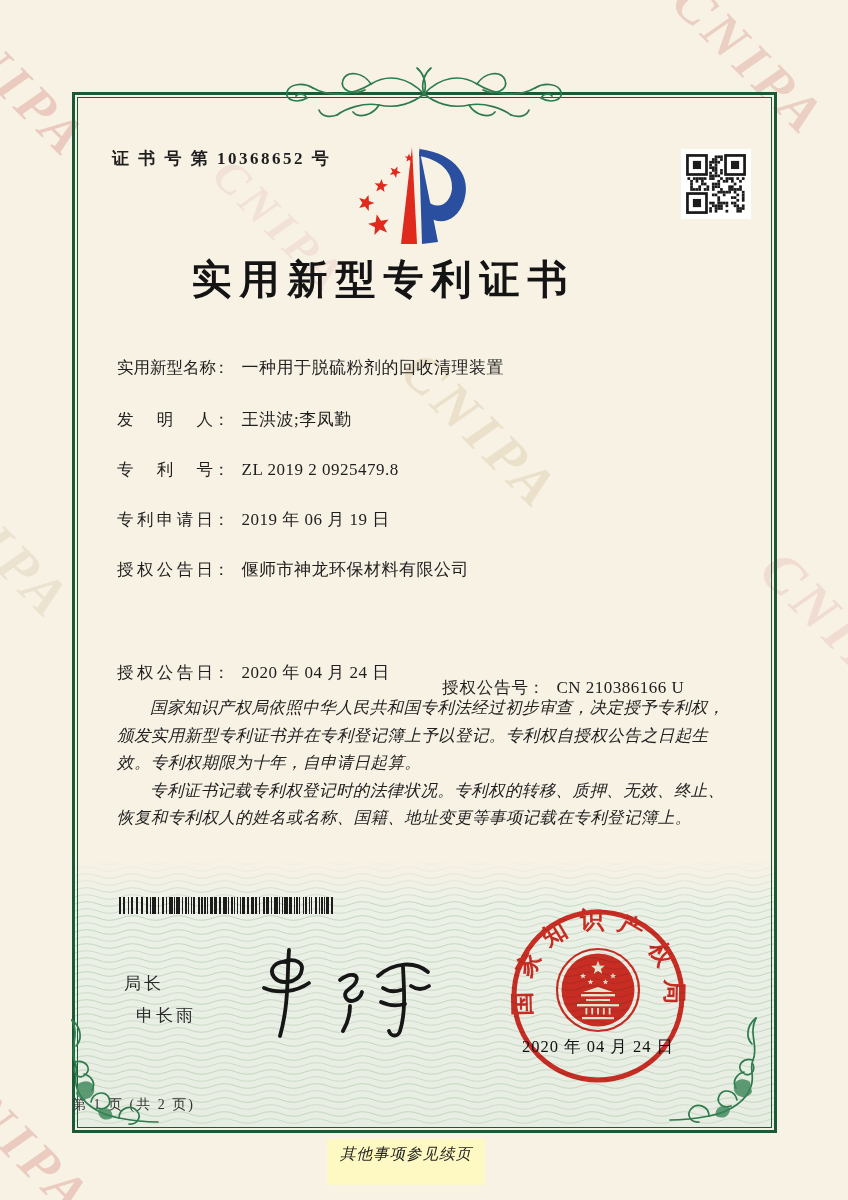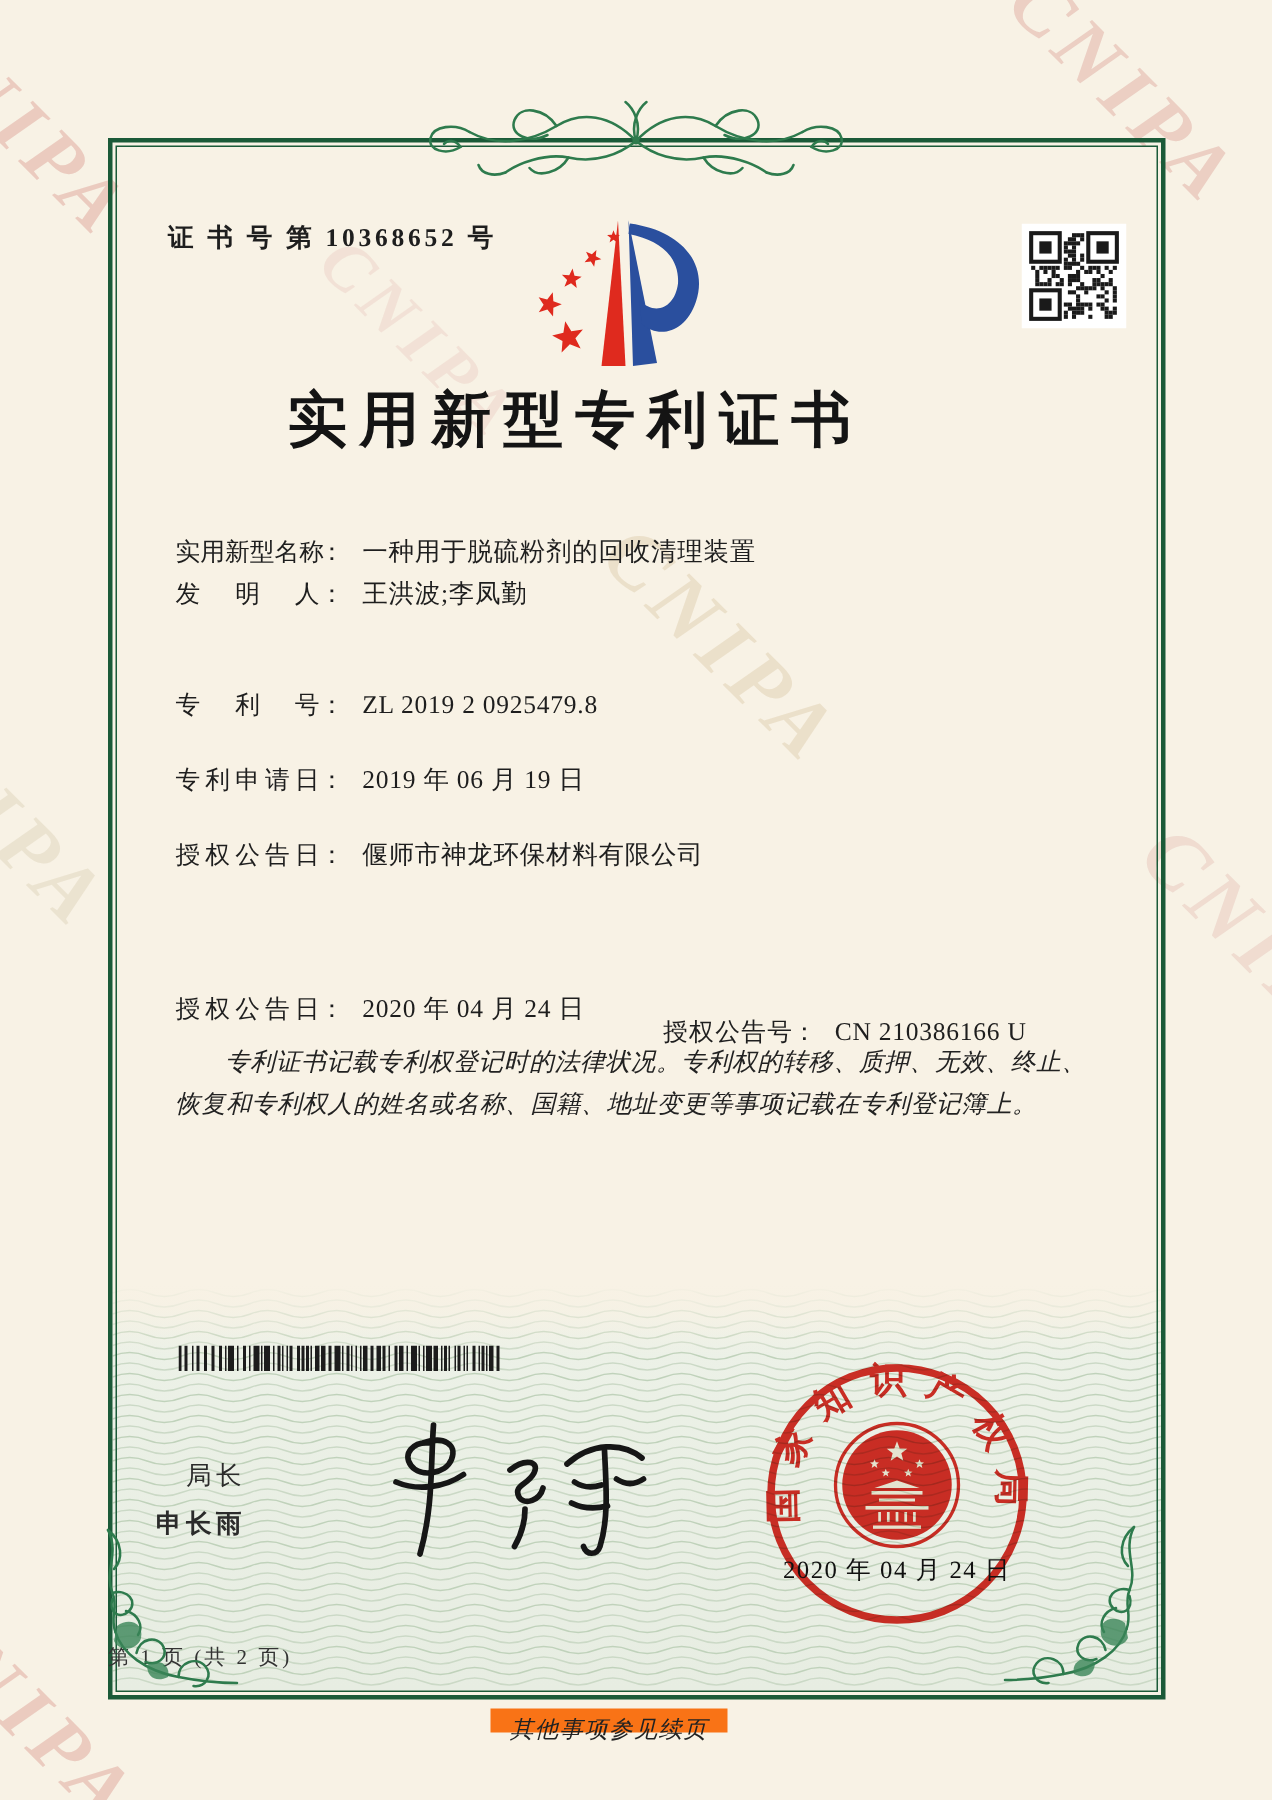--- a/index.html
+++ b/index.html
@@ -42,28 +42,28 @@
   .colon{font-size:16.5px;}
   .val{margin-left:12px;letter-spacing:.5px;}
   .grant2{position:absolute;left:325px;top:0;white-space:nowrap;margin-top:16px;}
   .grant2 .lbl{width:86px;}
   .paras{left:117px;top:694px;width:616px;z-index:5;font-size:16.5px;line-height:27.5px;
          font-style:italic;letter-spacing:.4px;color:#222;}
   .paras p{margin:0;text-indent:2em;}
   .barcode{left:119px;top:897px;width:218px;height:17px;z-index:5;}
   .signer{z-index:5;font-family:"Liberation Sans","DejaVu Sans",sans-serif;font-size:17px;letter-spacing:3px;color:#2b2b2b;text-align:right;}
   .signer-title{left:124px;top:972px;}
-  .signer-name{left:104px;top:1004px;font-weight:bold;}
+  .signer-name{left:136px;top:1004px;}
   .signature{left:252px;top:946px;width:190px;height:98px;z-index:5;}
   .seal{left:507px;top:905px;width:182px;height:182px;z-index:6;opacity:.95;mix-blend-mode:multiply;}
   .seal-date{left:507px;top:1036px;width:182px;text-align:center;font-size:16.5px;letter-spacing:1px;
              color:#101010;z-index:7;white-space:nowrap;}
   .page-num{left:72px;top:1096px;width:699px;text-align:left;font-size:14px;letter-spacing:2px;z-index:5;color:#333;}
-  .cont-box{left:327px;top:1139px;width:158px;height:16px;line-height:30px;text-align:center;
-            background:#f97316;font-size:15.5px;font-style:italic;letter-spacing:1px;z-index:5;color:#222;}
+  .cont-box{left:327px;top:1139px;width:158px;height:46px;line-height:30px;text-align:center;
+            background:#fef9c3;font-size:15.5px;font-style:italic;letter-spacing:1px;z-index:5;color:#222;}
   .orn{z-index:6;pointer-events:none;}
   .orn-top{left:279px;top:64px;width:290px;height:58px;}
   .orn-bl{left:64px;top:1018px;width:96px;height:112px;}
   .orn-br{left:660px;top:1016px;width:112px;height:112px;}
 </style>
 </head>
 <body>
 
 <div class="page">
 
@@ -321,40 +321,41 @@
         <rect x="55.410000000000004" y="60.85000000000001" width="2.72" height="2.72"></rect>
         <rect x="58.13000000000001" y="60.85000000000001" width="2.72" height="2.72"></rect>
       </g>
   </svg>
 
   <div class="abs title">实用新型专利证书</div>
 
   <div class="abs row" style="top:356px">
     <span class="lbl">实用新型名称</span><span class="colon">：</span><span class="val">一种用于脱硫粉剂的回收清理装置</span>
   </div>
-  <div class="abs row" style="top:384px">
+  <div class="abs row" style="top:408px">
     <span class="lbl">发明人</span><span class="colon">：</span><span class="val">王洪波;李凤勤</span>
   </div>
   <div class="abs row" style="top:459px">
     <span class="lbl">专利号</span><span class="colon">：</span><span class="val">ZL 2019 2 0925479.8</span>
   </div>
   <div class="abs row" style="top:508px">
     <span class="lbl">专利申请日</span><span class="colon">：</span><span class="val">2019 年 06 月 19 日</span>
   </div>
   <div class="abs row" style="top:558px">
     <span class="lbl">授权公告日</span><span class="colon">：</span><span class="val">偃师市神龙环保材料有限公司</span>
   </div>
   <div class="abs row" style="top:661px">
     <span class="lbl">授权公告日</span><span class="colon">：</span><span class="val">2020 年 04 月 24 日</span>
     <span class="grant2">
       <span class="lbl">授权公告号</span><span class="colon">：</span><span class="val">CN 210386166 U</span>
     </span>
   </div>
 
   <div class="abs paras">
+    <p>国家知识产权局依照中华人民共和国专利法经过初步审查，决定授予专利权，颁发实用新型专利证书并在专利登记簿上予以登记。专利权自授权公告之日起生效。专利权期限为十年，自申请日起算。</p>
     <p>专利证书记载专利权登记时的法律状况。专利权的转移、质押、无效、终止、恢复和专利权人的姓名或名称、国籍、地址变更等事项记载在专利登记簿上。</p>
   </div>
 
   <svg class="abs barcode" id="barcode" viewBox="0 0 218 17" preserveAspectRatio="none">
       <rect x="0" y="0" width="2" height="17" fill="#1c1c1c"></rect>
       <rect x="4" y="0" width="2" height="17" fill="#1c1c1c"></rect>
       <rect x="9" y="0" width="1" height="17" fill="#1c1c1c"></rect>
       <rect x="12" y="0" width="2" height="17" fill="#1c1c1c"></rect>
       <rect x="17" y="0" width="2" height="17" fill="#1c1c1c"></rect>
       <rect x="22" y="0" width="2" height="17" fill="#1c1c1c"></rect>

